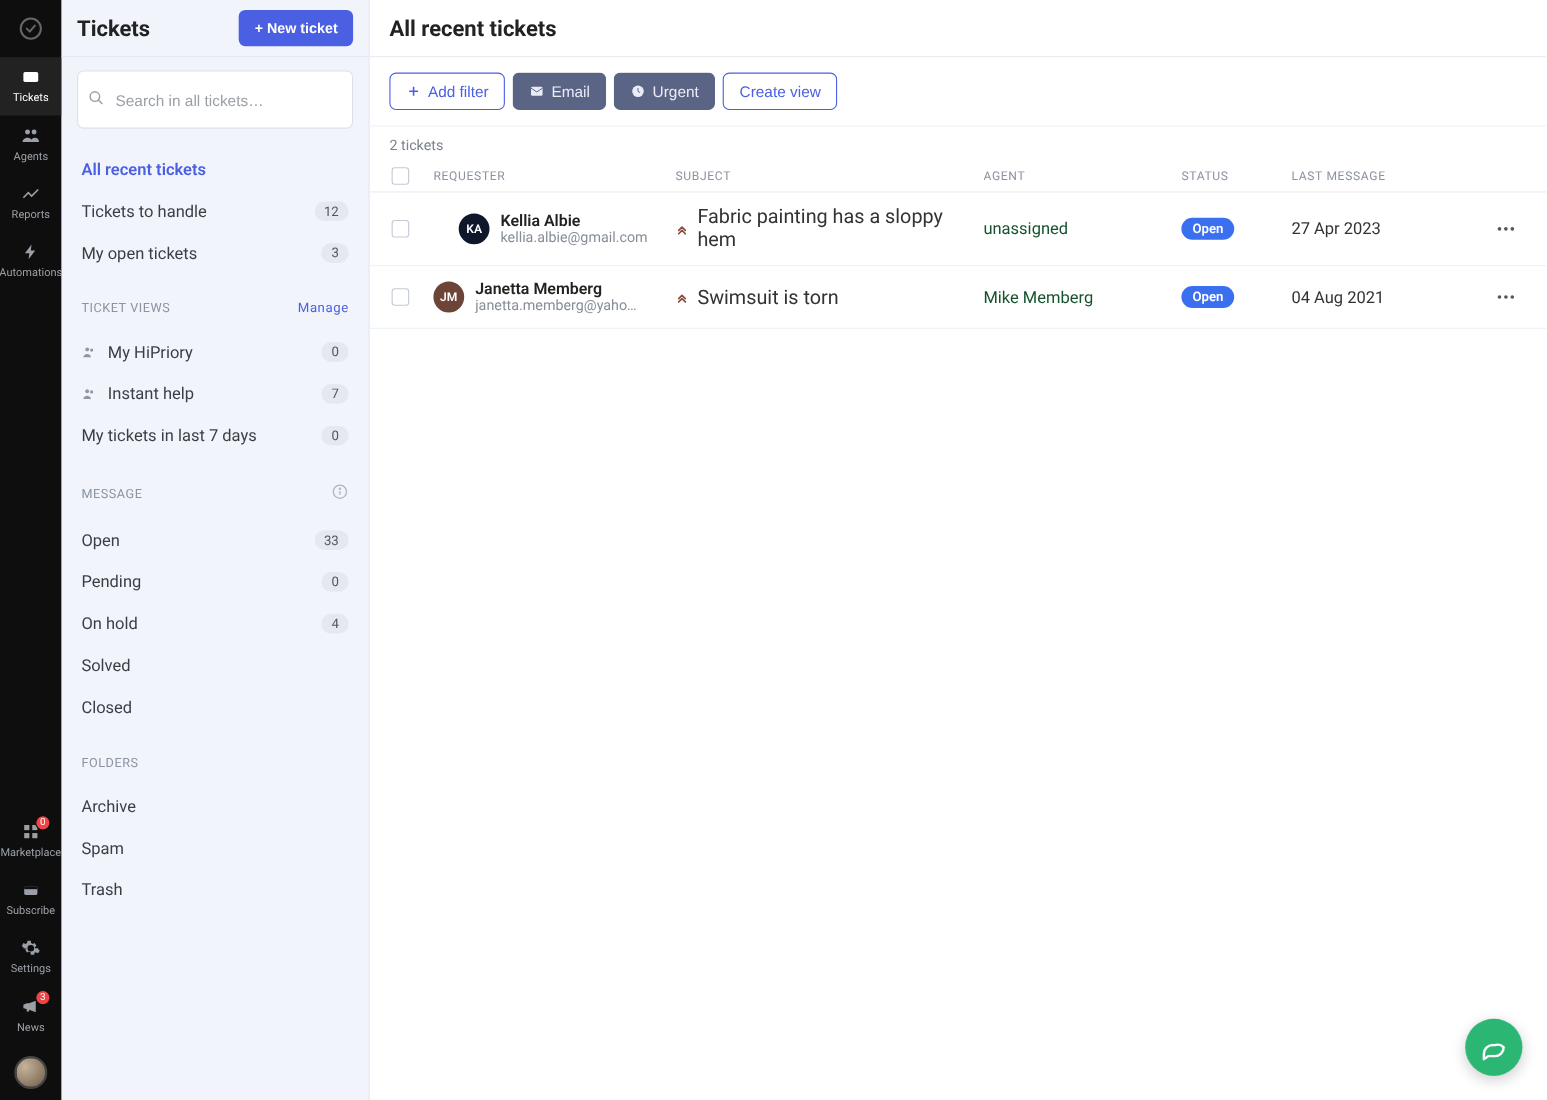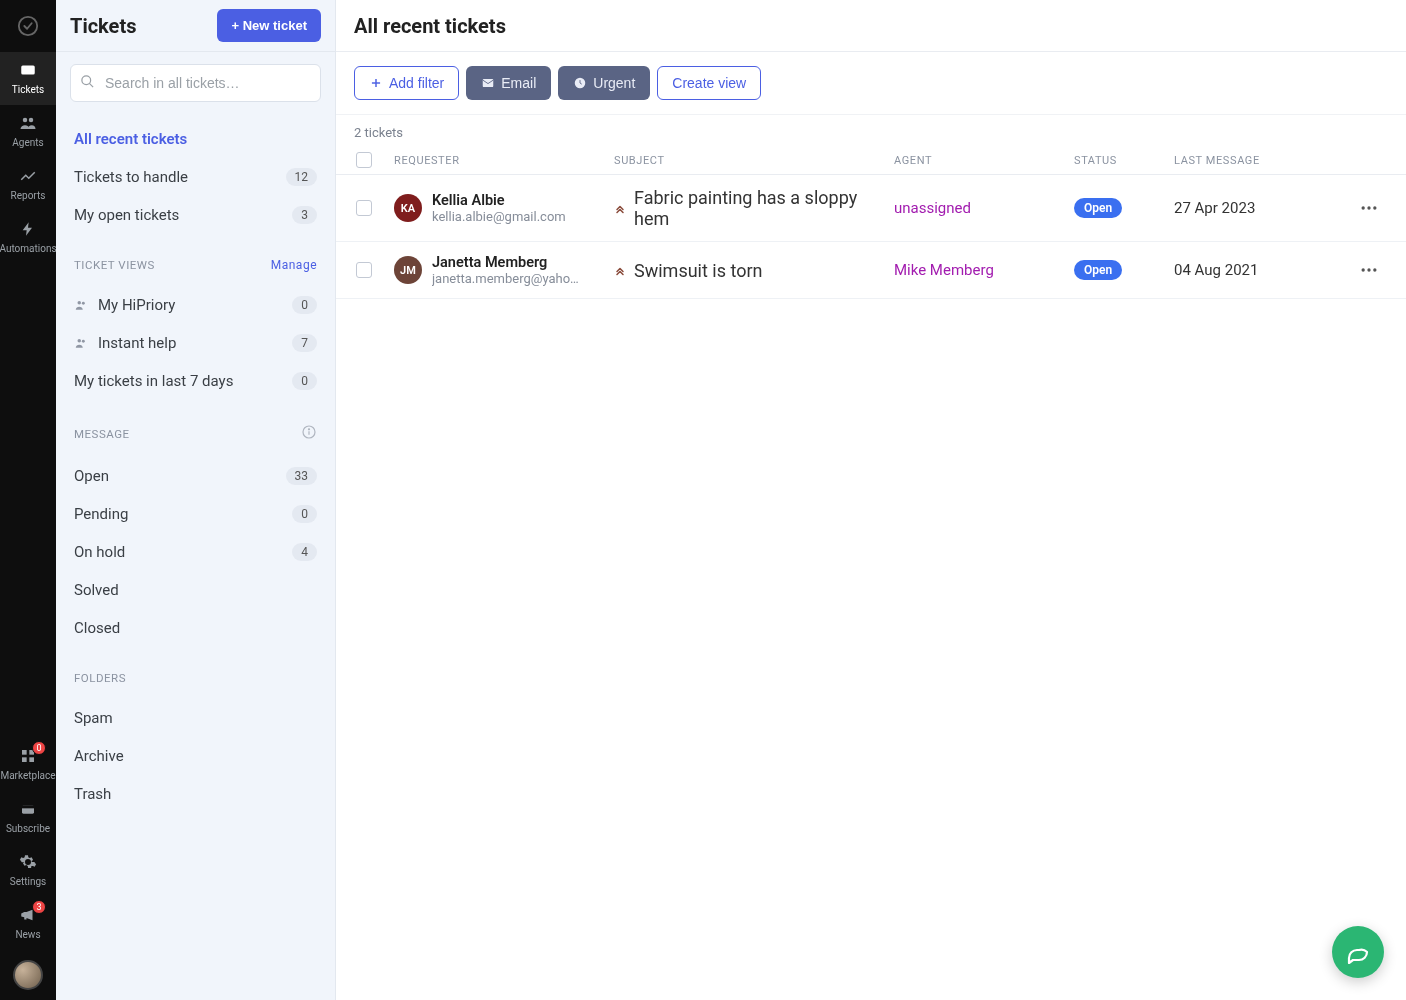--- a/index.html
+++ b/index.html
@@ -20,21 +20,21 @@
     .rail-badge { position:absolute; top:3px; right:10px; background:#e44; color:#fff; font-size:9px; min-width:14px; height:14px; border-radius:7px; display:flex; align-items:center; justify-content:center; padding:0 3px; border:1.5px solid #0e0e0e;}
     .rail-avatar { width:30px; height:30px; border-radius:50%; margin:10px auto; background: radial-gradient(circle at 30% 30%, #c7b29a, #6e5e4b); border:2px solid #444; cursor:pointer; }
 
     
     .sidebar { width:280px; background:#f1f5fb; border-right:1px solid #e3e8ef; display:flex; flex-direction:column; }
     .sidebar-header { display:flex; align-items:center; justify-content:space-between; padding:0 14px; height:52px; border-bottom:1px solid #e3e8ef; }
     .sidebar-title { font-size:20px; font-weight:700; color:#222; }
     .new-ticket-btn { background:#4b5fe3; color:#fff; border:none; border-radius:6px; padding:9px 14px; font-size:13px; font-weight:600; cursor:pointer; }
     .search-wrap { padding:12px 14px; }
     .search-box { position:relative; }
-    .search-box input { width:100%; height:38px; border:1px solid #dbe1ea; border-radius:6px; background:#fff; padding:0 12px 0 34px; font-size:14px; color:#333; }
+    .search-box input { width:100%; height:53px; border:1px solid #dbe1ea; border-radius:6px; background:#fff; padding:0 12px 0 34px; font-size:14px; color:#333; }
     .search-box input::placeholder { color:#9aa0a6; }
     .search-box .sicon { position:absolute; left:10px; top:50%; transform:translateY(-50%); color:#9aa0a6; }
 
     .nav-block { padding: 6px 0; }
     .nav-row { display:flex; align-items:center; justify-content:space-between; padding:10px 18px; cursor:pointer; font-size:15px; color:#3a3f45; }
     .nav-row.active { color:#4b5fe3; font-weight:600; }
     .count-pill { background:#e4e9f1; color:#555; font-size:12px; border-radius:10px; padding:2px 9px; min-width:24px; text-align:left; }
     .section-title { display:flex; align-items:center; justify-content:space-between; padding:18px 18px 8px; font-size:11.5px; letter-spacing:0.5px; color:#8b93a1; }
     .section-title .info-icon { color:#b0b6c0; }
     .manage-link { color:#4b5fe3; font-size:12px; cursor:pointer; }
@@ -58,21 +58,21 @@
     .thead { display:grid; grid-template-columns: 46px 220px 1fr 180px 100px 170px 50px; align-items:center; padding:6px 12px; font-size:11px; letter-spacing:0.6px; color:#8b93a1; border-bottom:1px solid #e9ecf1; }
     .trow { display:grid; grid-template-columns: 46px 220px 1fr 180px 100px 170px 50px; align-items:center; padding:12px 12px; border-bottom:1px solid #eef1f5; cursor:pointer; }
     .chk { width:16px; height:16px; border:1.5px solid #c3c9d4; border-radius:3px; margin-left:8px; cursor:pointer; background:#fff; }
     .requester { display:flex; align-items:center; gap:10px; min-width:0; }
     .avatar { width:28px; height:28px; border-radius:50%; display:flex; align-items:center; justify-content:center; color:#fff; font-size:11px; font-weight:600; flex-shrink:0; }
     .req-text { min-width:0; }
     .req-name { font-size:14.5px; font-weight:600; color:#222; white-space:nowrap; overflow:hidden; text-overflow:ellipsis; }
     .req-email { font-size:13px; color:#868d99; white-space:nowrap; overflow:hidden; text-overflow:ellipsis; max-width:165px; }
     .subject { display:flex; align-items:center; gap:8px; font-size:18px; color:#333; }
     .prio-icon { color:#8a4b3b; display:inline-flex; }
-    .agent-cell { font-size:15px; color:#a21caf; }
+    .agent-cell { font-size:15px; color:#14532d; }
     .status-pill { display:inline-block; background:#3a6ff0; color:#fff; font-size:12px; font-weight:600; padding:3px 10px; border-radius:10px; }
     .date-cell { font-size:15px; color:#333; }
     .row-actions { color:#555; display:flex; justify-content:center; cursor:pointer; }
 
     
     .chat-fab { position:fixed; right:22px; bottom:22px; width:52px; height:52px; border-radius:50%; background:#2bb673; display:flex; align-items:center; justify-content:center; cursor:pointer; box-shadow:0 4px 14px rgba(0,0,0,.2); }
     .chat-fab svg { color:#fff; }
   </style>
 </head>
 <body>
@@ -276,26 +276,26 @@
         </span>
       </div>
     </div>
 
   <div class="section-title">
     <span>FOLDERS</span>
   </div>
   <div class="nav-block" id="folders-nav">
       <div class="nav-row">
         <span class="label-wrap">
+          <span>Archive</span>
+        </span>
+      </div>
+      <div class="nav-row">
+        <span class="label-wrap">
           <span>Spam</span>
-        </span>
-      </div>
-      <div class="nav-row">
-        <span class="label-wrap">
-          <span>Archive</span>
         </span>
       </div>
       <div class="nav-row">
         <span class="label-wrap">
           <span>Trash</span>
         </span>
       </div>
     </div>
 </aside>
 
@@ -346,21 +346,21 @@
       <div>STATUS</div>
       <div>LAST MESSAGE</div>
       <div></div>
     </div>
     <div id="table-body">
         <div class="trow">
           <div>
             <div class="chk"></div>
           </div>
           <div class="requester">
-            <div class="avatar" style="background: #7f1d1d;">KA</div>
+            <div class="avatar" style="background: #0f172a; margin-left: 23px;">KA</div>
             <div class="req-text">
               <div class="req-name">Kellia Albie</div>
               <div class="req-email">kellia.albie@gmail.com</div>
             </div>
           </div>
           <div class="subject">
             <span class="prio-icon">
               <svg width="12" height="12" viewBox="0 0 24 24" fill="none" stroke="currentColor" stroke-width="3" stroke-linecap="round" stroke-linejoin="round">
                 <polyline points="6 15 12 9 18 15"></polyline>
                 <polyline points="6 21 12 15 18 21"></polyline>

